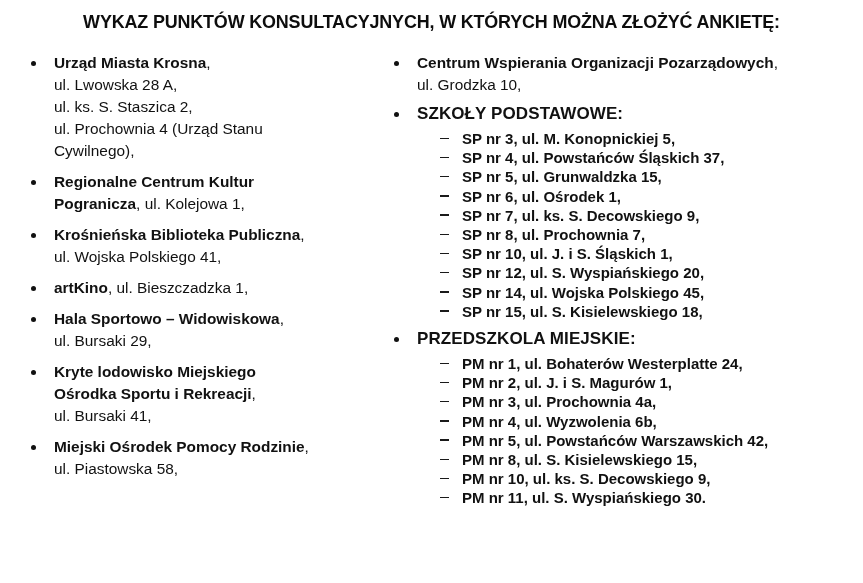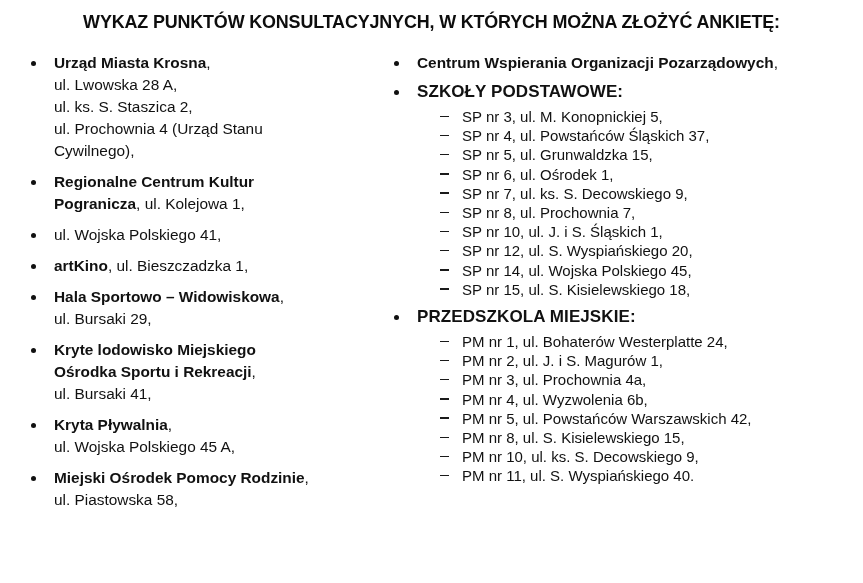--- a/index.html
+++ b/index.html
@@ -91,21 +91,21 @@
   ul.lvl2 {
     list-style: none;
     margin: 4px 0 0 0;
     padding: 0;
   }
   ul.lvl2 > li {
     position: relative;
     padding-left: 45px;
     font-size: 15px;
     line-height: 19.2px;
-    font-weight: normal;
+    font-weight: bold;
     white-space: nowrap;
   }
   ul.lvl2 > li > .dash {
     position: absolute;
     left: 23px;
     top: 8.5px;
     width: 9px;
     height: 1.4px;
     background: #1a1a1a;
   }
@@ -139,20 +139,21 @@
         </li>
 
         <li>
           <span class="bullet"></span>
           <span class="ln b">Regionalne Centrum Kultur</span>
           <span class="ln"><span class="b">Pogranicza</span><span class="r">,</span><span class="r"> ul. Kolejowa 1,</span></span>
         </li>
 
         <li>
           <span class="bullet"></span>
+          <span class="ln"><span class="b">Krośnieńska Biblioteka Publiczna</span><span class="r">,</span></span>
           <span class="ln r">ul. Wojska Polskiego 41,</span>
         </li>
 
 
         <li>
           <span class="bullet"></span>
           <span class="ln"><span class="b">artKino</span><span class="r">,</span><span class="r"> ul. Bieszczadzka 1,</span></span>
         </li>
 
         <li>
@@ -161,41 +162,37 @@
           <span class="ln r">ul. Bursaki 29,</span>
         </li>
 
         <li>
           <span class="bullet"></span>
           <span class="ln b">Kryte lodowisko Miejskiego</span>
           <span class="ln"><span class="b">Ośrodka Sportu i Rekreacji</span><span class="r">,</span></span>
           <span class="ln r">ul. Bursaki 41,</span>
         </li>
 
-        <li>
-          <span class="bullet"></span>
-          <span class="ln"><span class="b">Kryta Pływalnia</span><span class="r">,</span></span>
-          <span class="ln r">ul. Wojska Polskiego 45 A,</span>
-        </li>
 
         <li>
           <span class="bullet"></span>
           <span class="ln"><span class="b">Miejski Ośrodek Pomocy Rodzinie</span><span class="r">,</span></span>
           <span class="ln r">ul. Piastowska 58,</span>
         </li>
 
       </ul>
     </div>
 
     <div class="col col-right">
       <ul class="lvl1">
 
         <li class="tight">
           <span class="bullet"></span>
           <span class="ln"><span class="b">Centrum Wspierania Organizacji Pozarządowych</span><span class="r">,</span></span>
+          <span class="ln r">ul. Grodzka 10,</span>
         </li>
 
         <li class="tight">
           <span class="bullet"></span>
           <span class="ln section-head">SZKOŁY PODSTAWOWE:</span>
           <ul class="lvl2">
             <li><span class="dash"></span><span>SP nr 3, ul. M. Konopnickiej 5,</span></li>
             <li><span class="dash"></span><span>SP nr 4, ul. Powstańców Śląskich 37,</span></li>
             <li><span class="dash"></span><span>SP nr 5, ul. Grunwaldzka 15,</span></li>
             <li><span class="dash"></span><span>SP nr 6, ul. Ośrodek 1,</span></li>
@@ -212,21 +209,21 @@
           <span class="bullet"></span>
           <span class="ln section-head">PRZEDSZKOLA MIEJSKIE:</span>
           <ul class="lvl2">
             <li><span class="dash"></span><span>PM nr 1, ul. Bohaterów Westerplatte 24,</span></li>
             <li><span class="dash"></span><span>PM nr 2, ul. J. i S. Magurów 1,</span></li>
             <li><span class="dash"></span><span>PM nr 3, ul. Prochownia 4a,</span></li>
             <li><span class="dash"></span><span>PM nr 4, ul. Wyzwolenia 6b,</span></li>
             <li><span class="dash"></span><span>PM nr 5, ul. Powstańców Warszawskich 42,</span></li>
             <li><span class="dash"></span><span>PM nr 8, ul. S. Kisielewskiego 15,</span></li>
             <li><span class="dash"></span><span>PM nr 10, ul. ks. S. Decowskiego 9,</span></li>
-            <li><span class="dash"></span><span>PM nr 11, ul. S. Wyspiańskiego 40.</span></li>
+            <li><span class="dash"></span><span>PM nr 11, ul. S. Wyspiańskiego 30.</span></li>
           </ul>
         </li>
 
       </ul>
     </div>
 
   </div>
 </div>
 
 </body></html>

